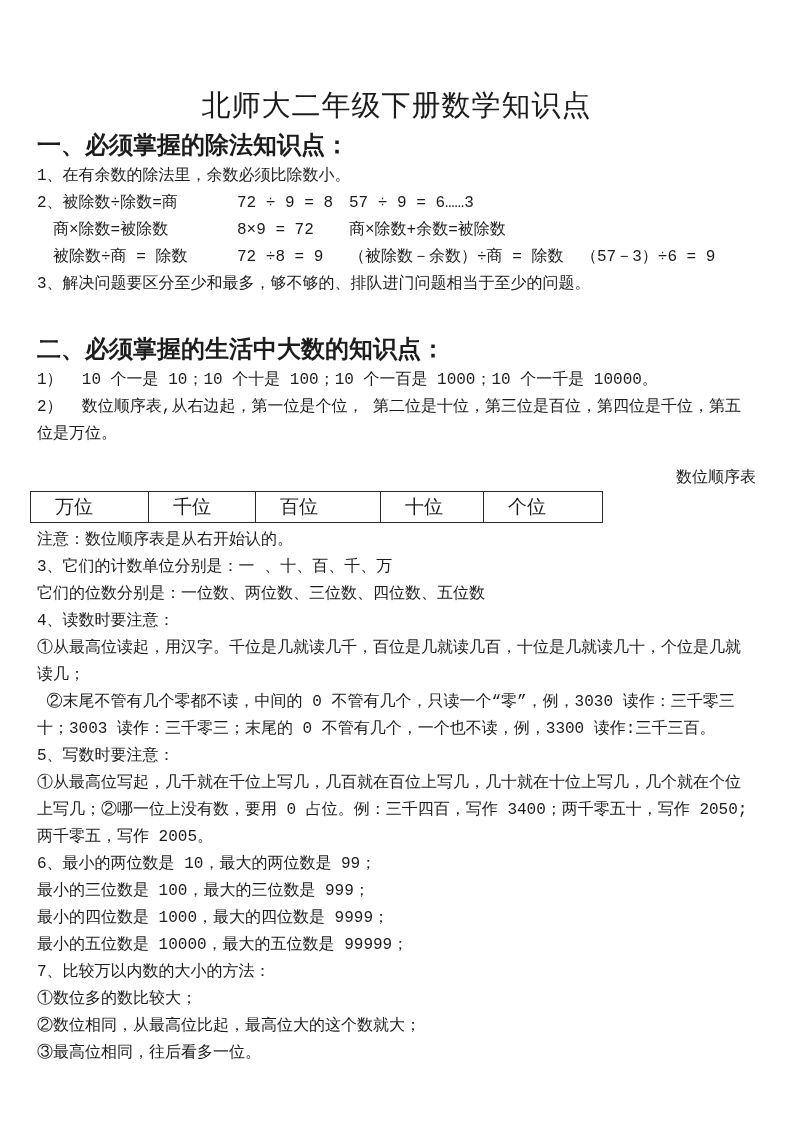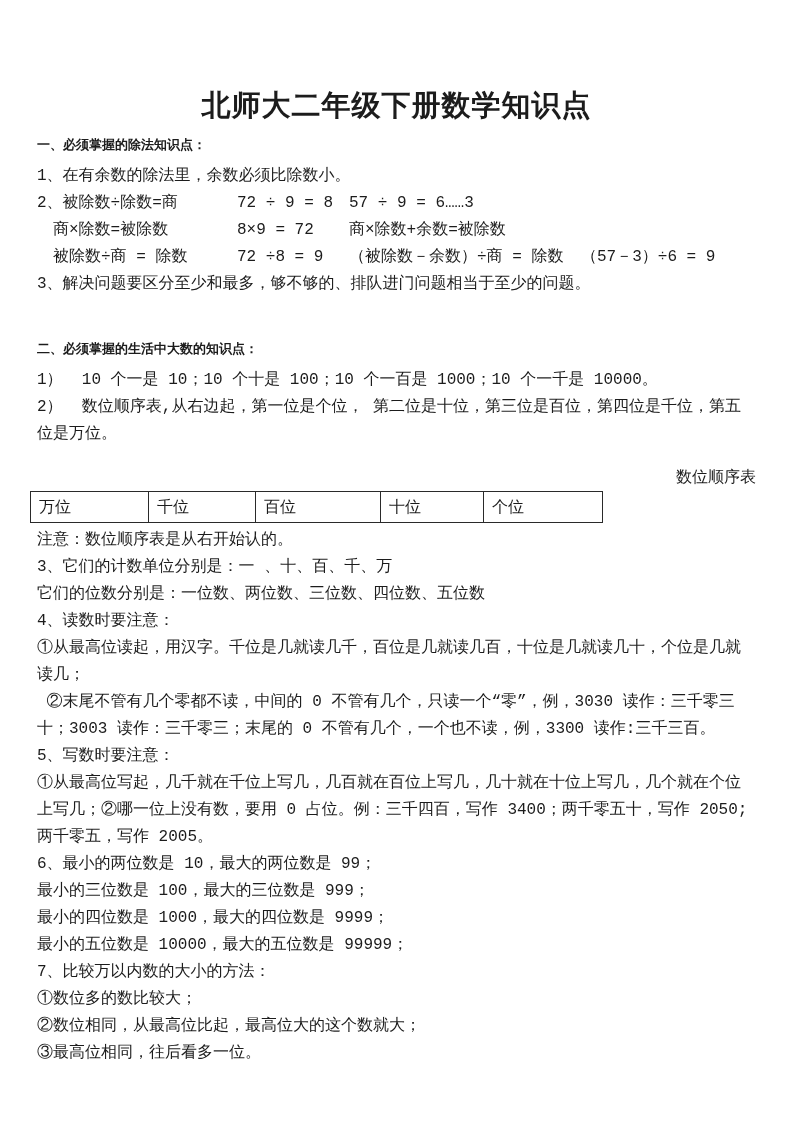--- a/index.html
+++ b/index.html
@@ -13,27 +13,27 @@
     padding: 84px 37px 0 37px;
     overflow: hidden;
     color: #1c1c1c;
     font-family: "Liberation Serif", "DejaVu Serif", serif;
     font-size: 16px;
   }
   .doc-title {
     margin: 0 0 4px 0;
     text-align: center;
     font-size: 29px;
-    font-weight: bold;
+    font-weight: normal;
     line-height: 42px;
     letter-spacing: 1px;
   }
   .sec-heading {
     margin: 2px 0 3px 0;
-    font-size: 13px;
+    font-size: 24px;
     font-weight: bold;
     line-height: 30px;
   }
   .sec-heading.second { margin-top: 36px; }
   p.line {
     margin: 0;
     line-height: 27px;
     white-space: pre-wrap;
     font-family: Liberation Mono, monospace;
   }
@@ -51,22 +51,22 @@
   }
   .pv-table {
     width: 572px;
     margin: 1px 0 4px -7px;
     border-collapse: collapse;
     table-layout: fixed;
   }
   .pv-table td {
     border: 1.5px solid #2a2a2a;
     height: 30px;
-    padding: 0 8px;
-    font-size: 16px;
+    padding: 0 24px;
+    font-size: 19px;
     vertical-align: middle;
     font-family: Liberation Serif, serif;
   }
   .pv-table col:nth-child(1) { width: 118px; }
   .pv-table col:nth-child(2) { width: 107px; }
   .pv-table col:nth-child(3) { width: 125px; }
   .pv-table col:nth-child(4) { width: 103px; }
   .pv-table col:nth-child(5) { width: 119px; }
   .gap-before { margin-top: 25px; }
 </style>

